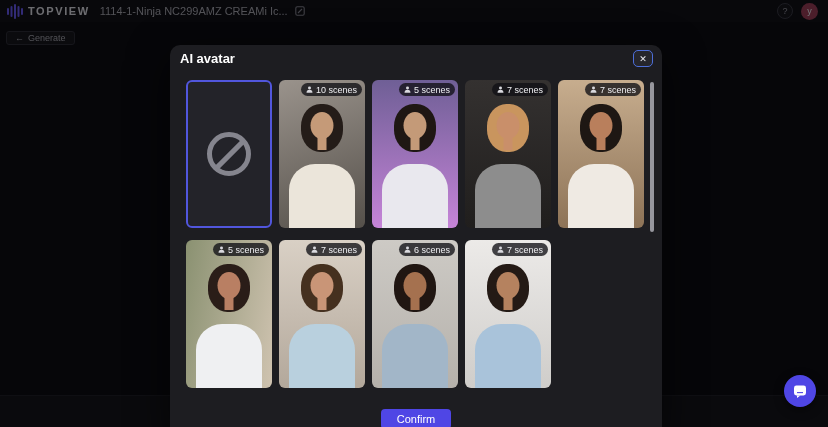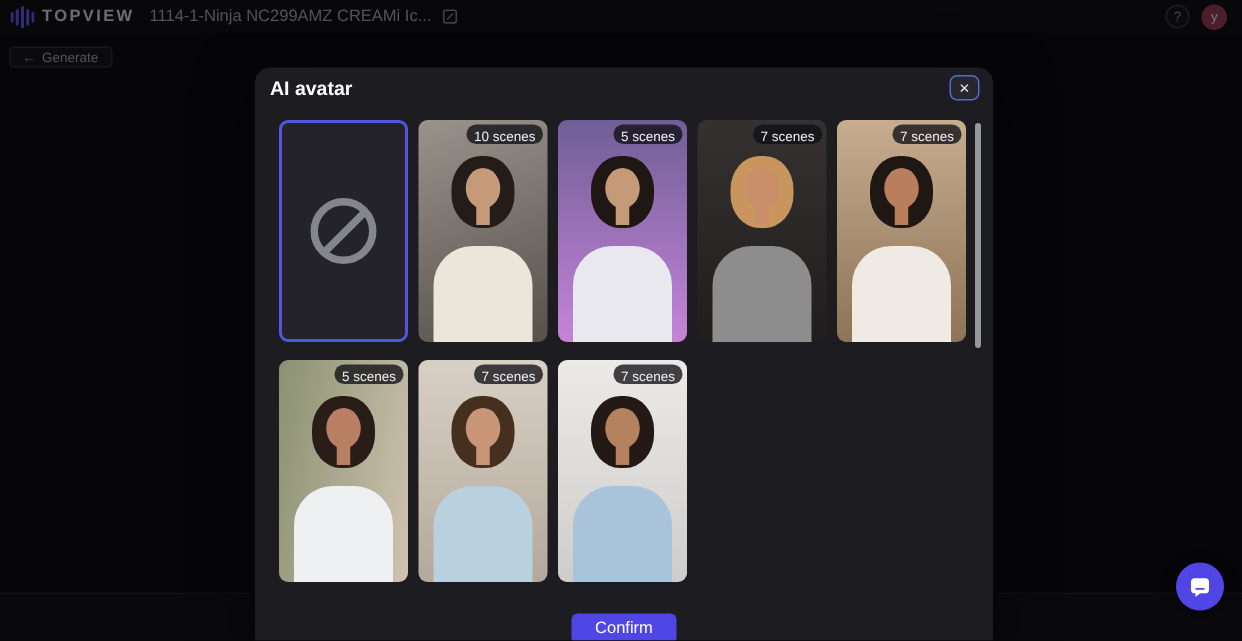--- a/index.html
+++ b/index.html
@@ -48,21 +48,21 @@
   .avatar-grid{position:absolute;left:16px;top:35px;width:460px;display:grid;
                grid-template-columns:repeat(5,86px);gap:12px 7px;}
   .tile{position:relative;width:86px;height:148px;border-radius:6px;overflow:hidden;cursor:pointer;
         background:var(--bg,#2a2a30);}
   .tile-none{background:#232329;border:2px solid #5156dd;}
   .ban-ic{position:absolute;left:50%;top:50%;width:44px;height:44px;margin:-22px 0 0 -22px;
           border:5px solid #85858e;border-radius:50%;}
   .ban-ic::after{content:"";position:absolute;left:16px;top:-3px;width:5px;height:40px;
                  background:#85858e;transform:rotate(45deg);}
   .badge{position:absolute;top:3px;right:3px;height:13px;display:flex;align-items:center;gap:3px;
-         padding:0 5px;border-radius:7px;background:rgba(15,15,20,0.78);color:#f0f0f3;font-size:9px;flex-direction:column;}
+         padding:0 5px;border-radius:7px;background:rgba(15,15,20,0.78);color:#f0f0f3;font-size:9px;}
   .hair{position:absolute;left:50%;top:24px;width:42px;height:48px;transform:translateX(-50%);
         border-radius:46%;background:var(--hair);}
   .face{position:absolute;left:50%;top:32px;width:23px;height:27px;transform:translateX(-50%);
         border-radius:50%;background:var(--skin);}
   .neck{position:absolute;left:50%;top:56px;width:9px;height:14px;transform:translateX(-50%);
         background:var(--skin);}
   .torso{position:absolute;left:50%;bottom:-12px;width:66px;height:76px;transform:translateX(-50%);
          border-radius:26px 26px 8px 8px;background:var(--shirt);}
   .scroll-thumb{position:absolute;right:8px;top:37px;width:4px;height:150px;border-radius:2px;
                 background:#97979e;z-index:11;cursor:pointer;}
@@ -235,20 +235,33 @@
     <span class="neck"></span>
     <span class="torso"></span>
     <span class="badge">
       <svg width="7" height="7" viewBox="0 0 8 8" fill="#d9d9de">
         <circle cx="4" cy="2.4" r="1.7"></circle>
               <path d="M0.6 7.6 a3.4 3.4 0 0 1 6.8 0 z"></path>
       </svg>
       <span>7 scenes</span>
     </span>
   </div>
+        <div class="tile" style="--bg: linear-gradient(180deg, #cdcac5, #b5b1ab); --hair: #201612; --skin: #a5714f; --shirt: #a2b6c8;">
+    <span class="hair"></span>
+    <span class="face"></span>
+    <span class="neck"></span>
+    <span class="torso"></span>
+    <span class="badge">
+      <svg width="7" height="7" viewBox="0 0 8 8" fill="#d9d9de">
+        <circle cx="4" cy="2.4" r="1.7"></circle>
+              <path d="M0.6 7.6 a3.4 3.4 0 0 1 6.8 0 z"></path>
+      </svg>
+      <span>6 scenes</span>
+    </span>
+  </div>
         <div class="tile" style="--bg: linear-gradient(180deg, #eceae8, #cfcdca); --hair: #241a15; --skin: #b5825f; --shirt: #a9c3da;">
     <span class="hair"></span>
     <span class="face"></span>
     <span class="neck"></span>
     <span class="torso"></span>
     <span class="badge">
       <svg width="7" height="7" viewBox="0 0 8 8" fill="#d9d9de">
         <circle cx="4" cy="2.4" r="1.7"></circle>
               <path d="M0.6 7.6 a3.4 3.4 0 0 1 6.8 0 z"></path>
       </svg>

